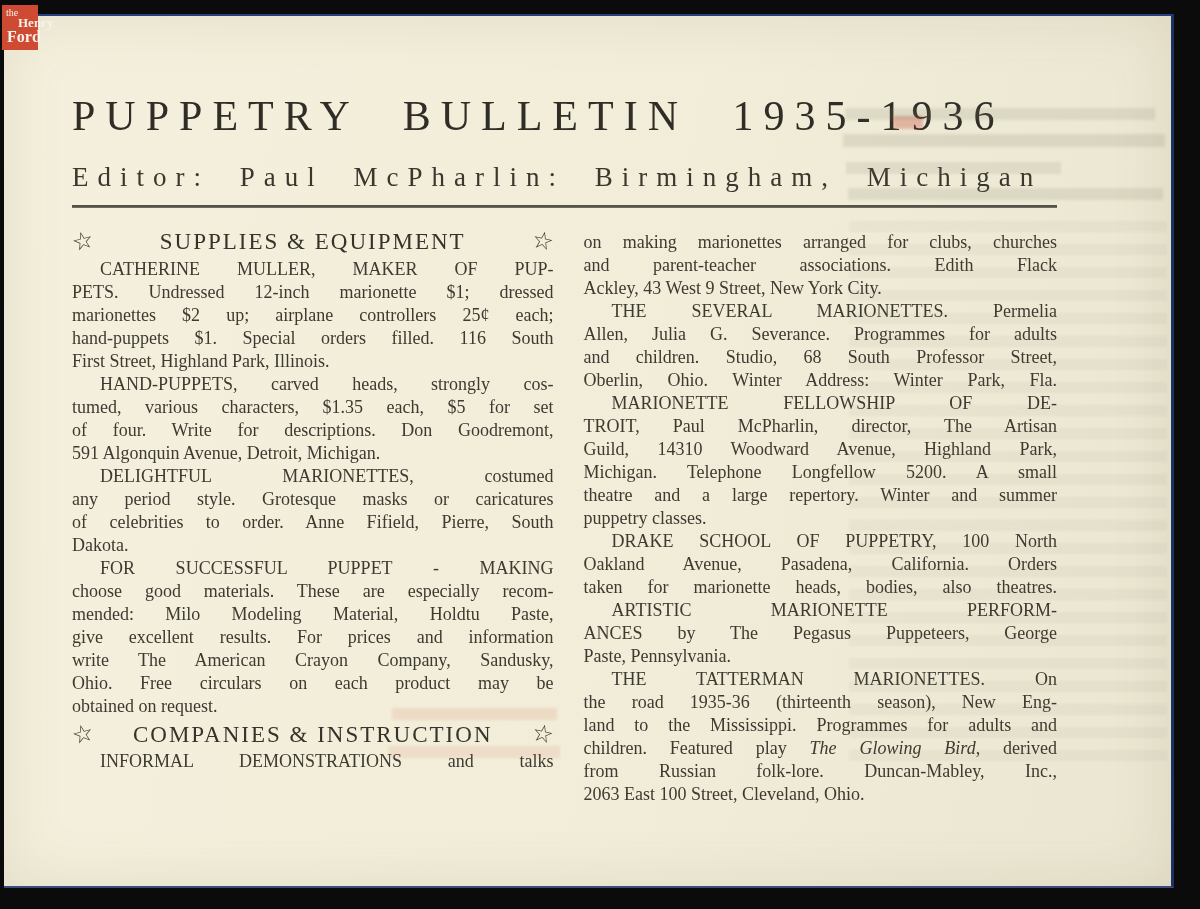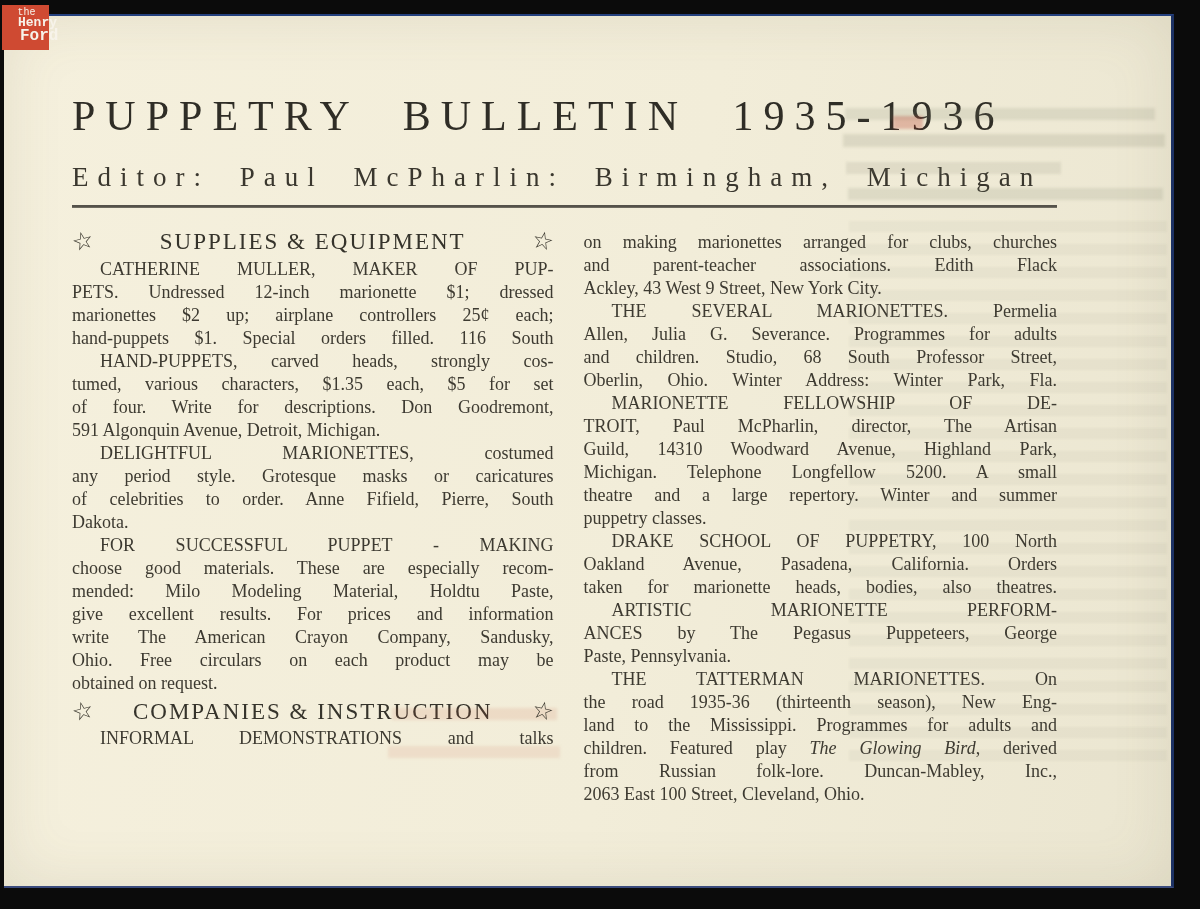--- a/index.html
+++ b/index.html
@@ -46,28 +46,27 @@
     font-size:23px;line-height:27px;letter-spacing:2px;color:#35332b;
   }
   .heading .htext{flex:1;text-align:center;}
   .star{font-size:24px;letter-spacing:0;display:inline-block;color:#3a372e;}
   .star.l{transform:rotate(-14deg);}
   .star.r{transform:rotate(12deg);}
   .h1{margin-bottom:3px;}
   .h2{margin-top:3px;margin-bottom:2px;}
   
   .logo{
-    position:absolute;left:2px;top:5px;width:47px;height:45px;box-sizing:border-box;
+    position:absolute;left:2px;top:5px;width:36px;height:45px;box-sizing:border-box;
     background:#cf4a32;color:#f7f3ea;padding:3px 2px 2px 4px;
-    font-family:Liberation Mono, monospace;
-    text-align:center;
+    font-family:Liberation Serif, serif;
   }
   .logo .the{display:block;font-size:10px;line-height:9px;}
   .logo .henry{display:block;font-size:13px;font-weight:bold;line-height:12px;margin-left:12px;}
-  .logo .ford{display:block;font-size:16px;font-weight:bold;line-height:15px;margin-left:14px;}
+  .logo .ford{display:block;font-size:16px;font-weight:bold;line-height:15px;margin-left:1px;}
   
   .ghost{position:absolute;filter:blur(1.5px);pointer-events:none;}
   .g-a{left:841px;top:92px;width:310px;height:12px;background:rgba(125,130,105,.16);}
   .g-b{left:839px;top:118px;width:322px;height:13px;background:rgba(125,130,105,.18);}
   .g-c{left:842px;top:146px;width:215px;height:12px;background:rgba(125,130,105,.14);}
   .g-d{left:844px;top:172px;width:315px;height:12px;background:rgba(125,130,105,.16);}
   .g-red{left:889px;top:100px;width:30px;height:13px;background:rgba(185,60,40,.30);}
   .g-stripes{
     left:845px;top:205px;width:318px;height:550px;filter:blur(1px);
     background:repeating-linear-gradient(180deg,rgba(120,125,100,.06) 0 11px,transparent 11px 23px);
@@ -102,20 +101,21 @@
         <span class="star l">☆</span>
         <span class="htext">SUPPLIES &amp; EQUIPMENT</span>
         <span class="star r">☆</span>
       </div>
 
       <div class="para">
         <div class="ln ind">CATHERINE MULLER, MAKER OF PUP-</div>
         <div class="ln">PETS. Undressed 12-inch marionette $1; dressed</div>
         <div class="ln">marionettes $2 up; airplane controllers 25¢ each;</div>
         <div class="ln">hand-puppets $1. Special orders filled. 116 South</div>
+        <div class="ln end">First Street, Highland Park, Illinois.</div>
       </div>
 
       <div class="para">
         <div class="ln ind">HAND-PUPPETS, carved heads, strongly cos-</div>
         <div class="ln">tumed, various characters, $1.35 each, $5 for set</div>
         <div class="ln">of four. Write for descriptions. Don Goodremont,</div>
         <div class="ln end">591 Algonquin Avenue, Detroit, Michigan.</div>
       </div>
 
       <div class="para">

